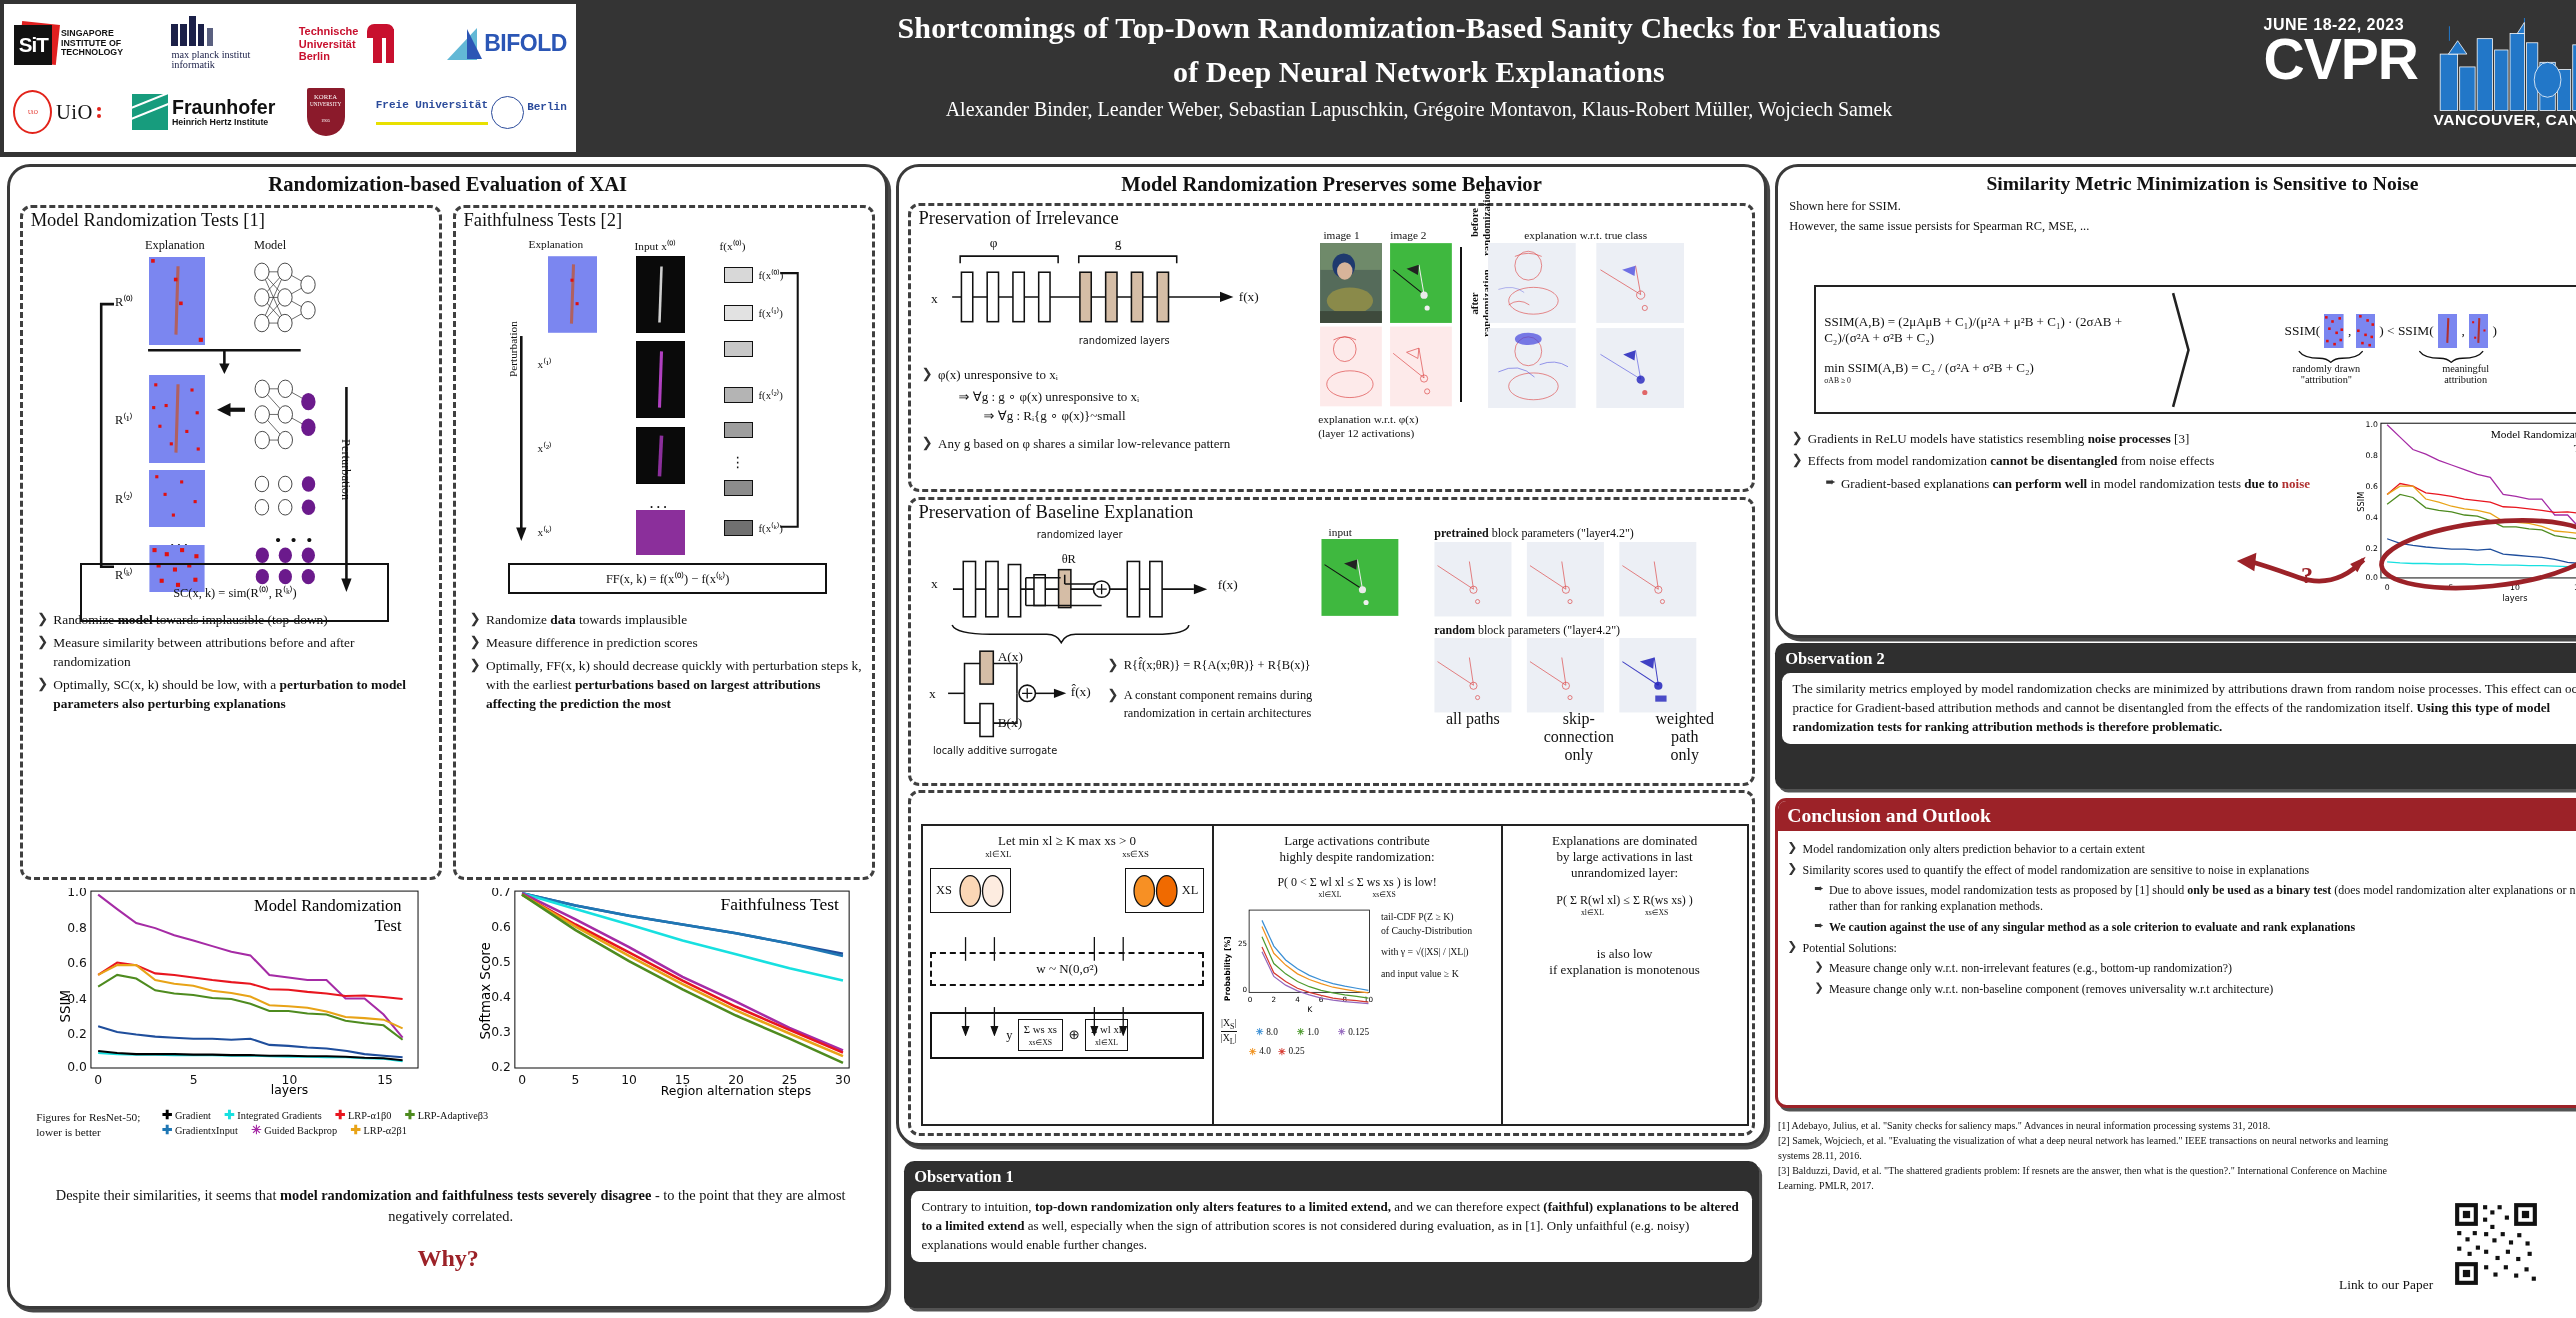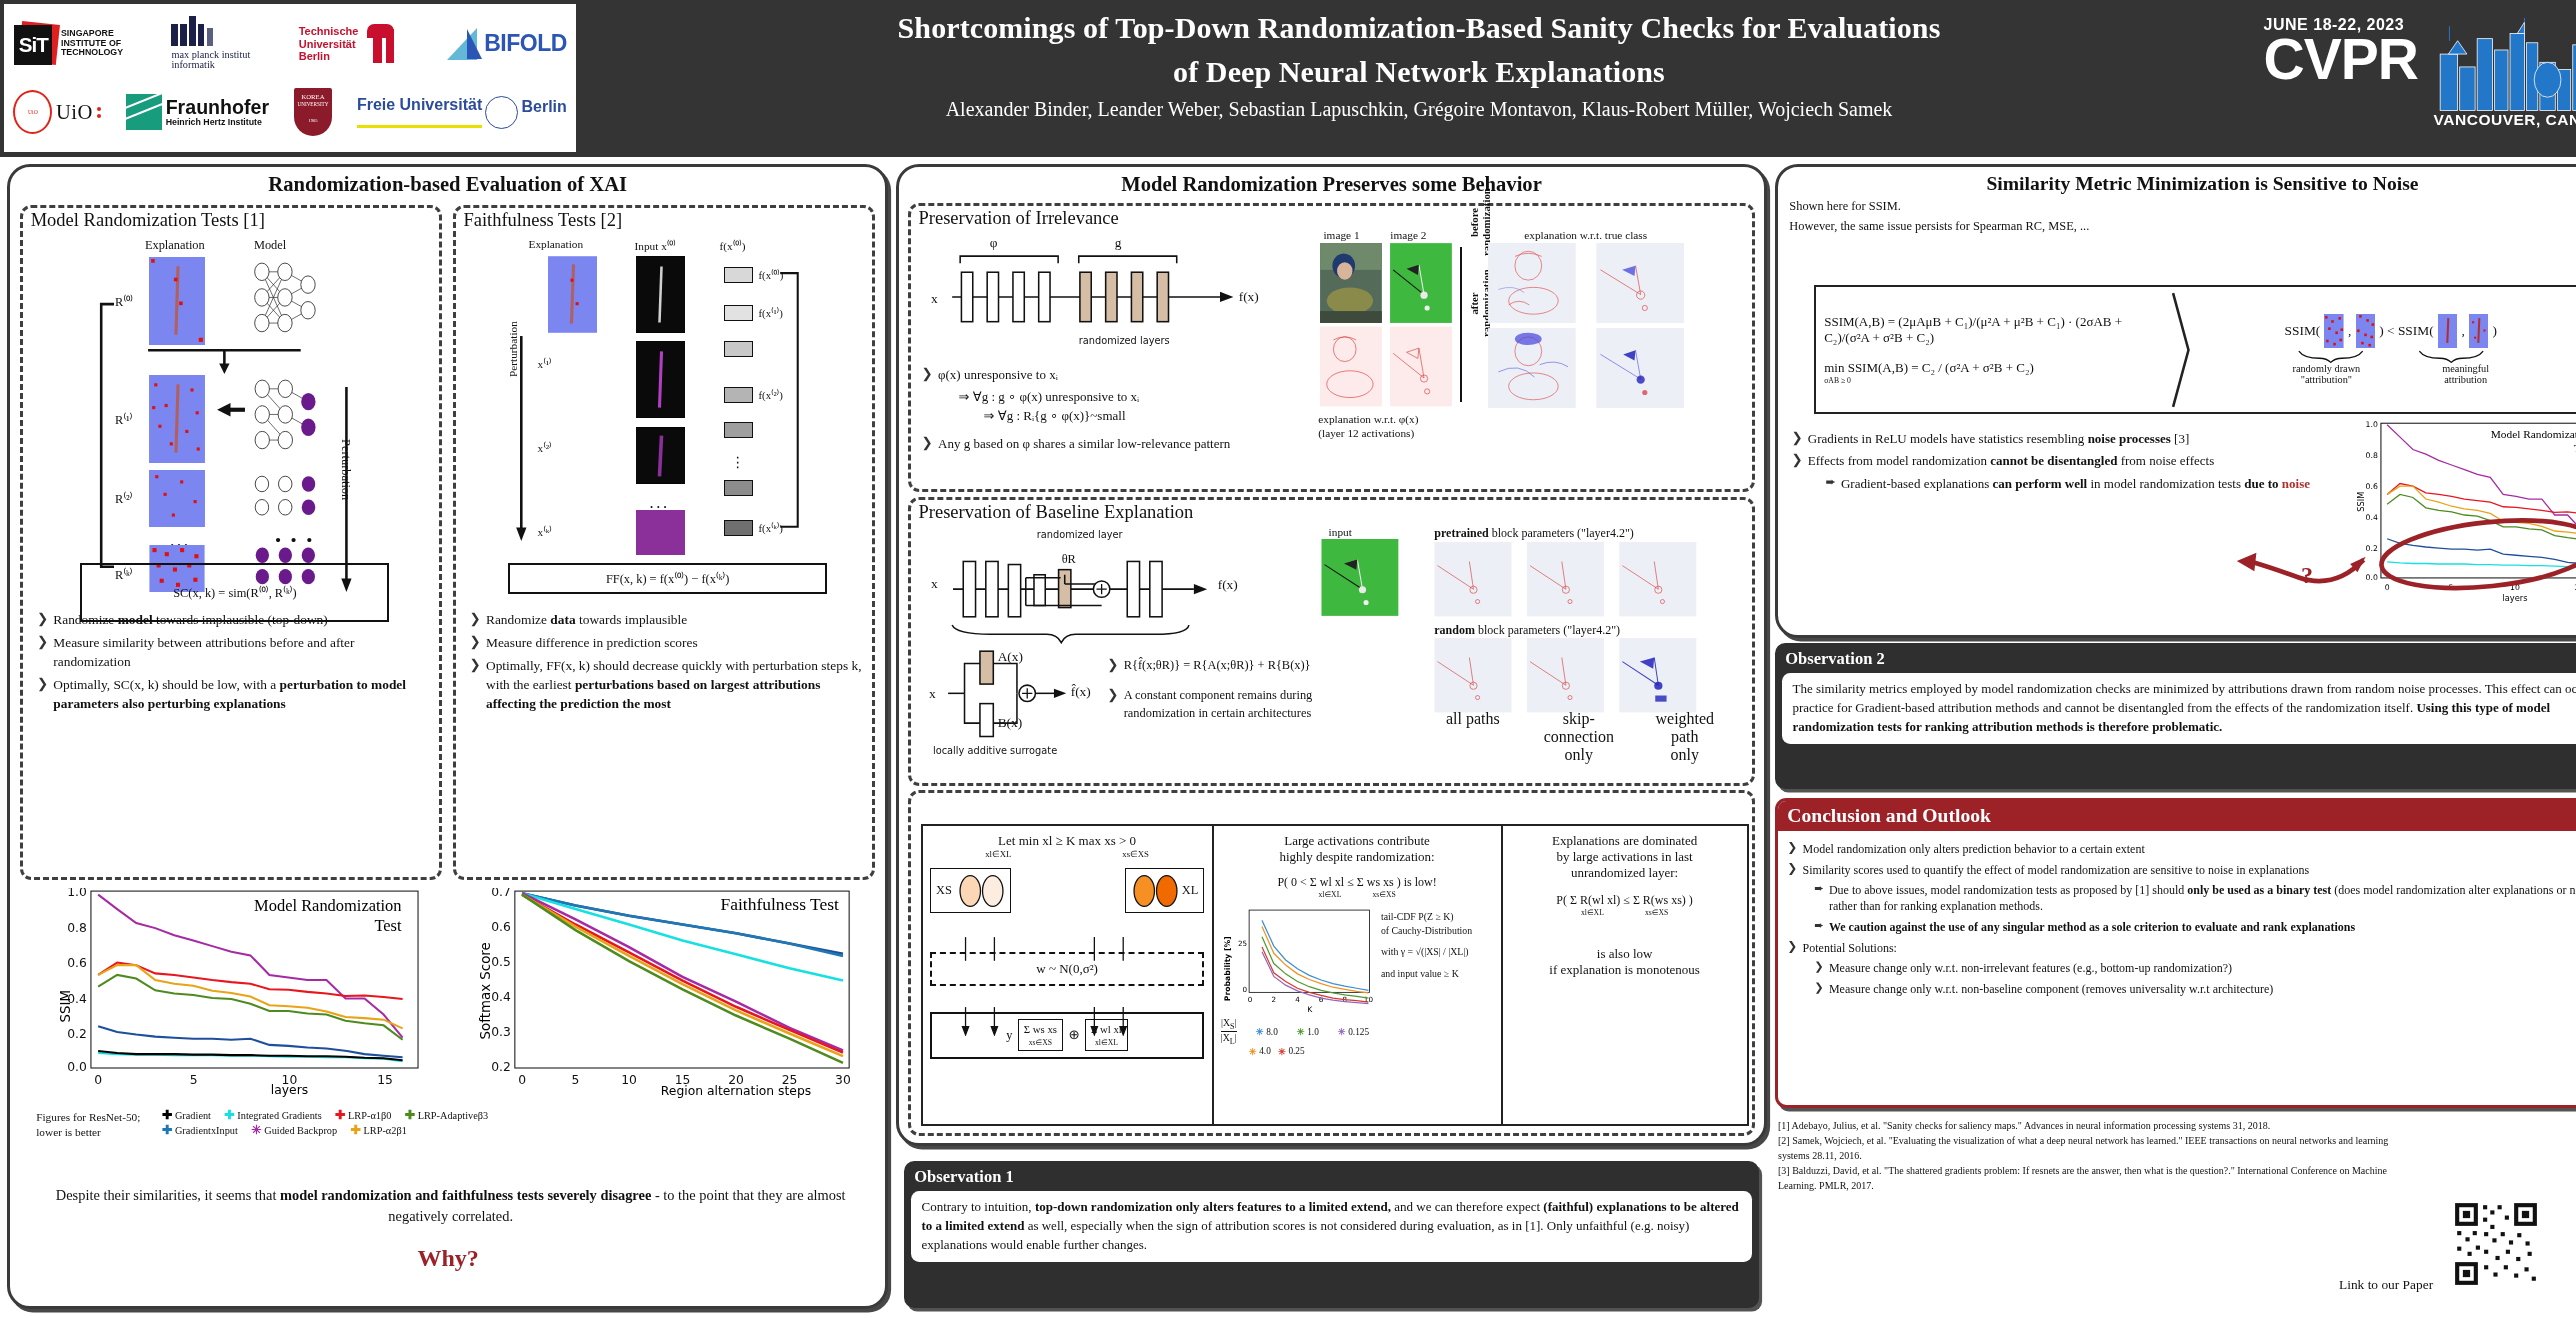--- a/index.html
+++ b/index.html
@@ -42,21 +42,21 @@
   .uio-dots { display:flex; flex-direction:column; gap:2.1px; }
   .uio-dots i { width:4.6px;height:4.6px;border-radius:50%; background:#e2231a; display:block;}
   .fh-mark { width:36px;height:36px; background:#179c7d; position:relative; overflow:hidden;}
   .fh-mark::before { content:""; position:absolute; left:-4.1px; top:4.1px; width:46px; height:2.1px; background:#fff; transform:rotate(-22deg);}
   .fh-mark::after { content:""; position:absolute; left:-4.1px; top:15.5px; width:46px; height:2.1px; background:#fff; transform:rotate(-22deg);}
   .fh-txt { font-family:"Liberation Sans",sans-serif; font-weight:bold; font-size:19.6px; line-height:1.0;}
   .fh-sub { font-family:"Liberation Sans",sans-serif; font-size:8.8px; font-weight:bold;}
   .korea { width:38px;height:48px; background:#8b1a2b; color:#fff; border-radius:2.1px 2.1px 20.6px 20.6px;
            font-family:"Liberation Serif",serif; font-size:6.7px; text-align:center; padding-top:4.1px; line-height:1.15;}
   .fu-berlin { display:flex; align-items:center; gap:3.1px;}
-  .fu-txt { font-family:Liberation Sans, sans-serif; font-size:16px; color:#2b4b9b; font-weight:bold;
+  .fu-txt { font-family:Liberation Mono, monospace; font-size:11px; color:#2b4b9b; font-weight:bold;
             border-bottom:3.1px solid #e8e000; padding-bottom:11px;}
   .fu-seal { width:33px;height:33px;border-radius:50%;border:1.5px solid #2b4b9b; }
 
   .title-wrap { position:absolute; left:582px; top:3.1px; width:1674px; color:#fff; text-align:center; }
   .ptitle { font-size:30px; font-weight:bold; line-height:1.22; padding-top:7.2px; letter-spacing:0.1px;}
   .pauthors { font-size:20px; margin-top:7.2px; }
 
   .cvpr { position:absolute; right:13.4px; top:15.5px; width:361px; height:124px; color:#fff; }
   .cvpr-date { font-family:"Liberation Sans",sans-serif; font-weight:bold; font-size:16px; letter-spacing:0.5px; }
   .cvpr-main { font-family:"Liberation Sans",sans-serif; font-weight:bold; font-size:57px; line-height:.9; letter-spacing:-1px;}

